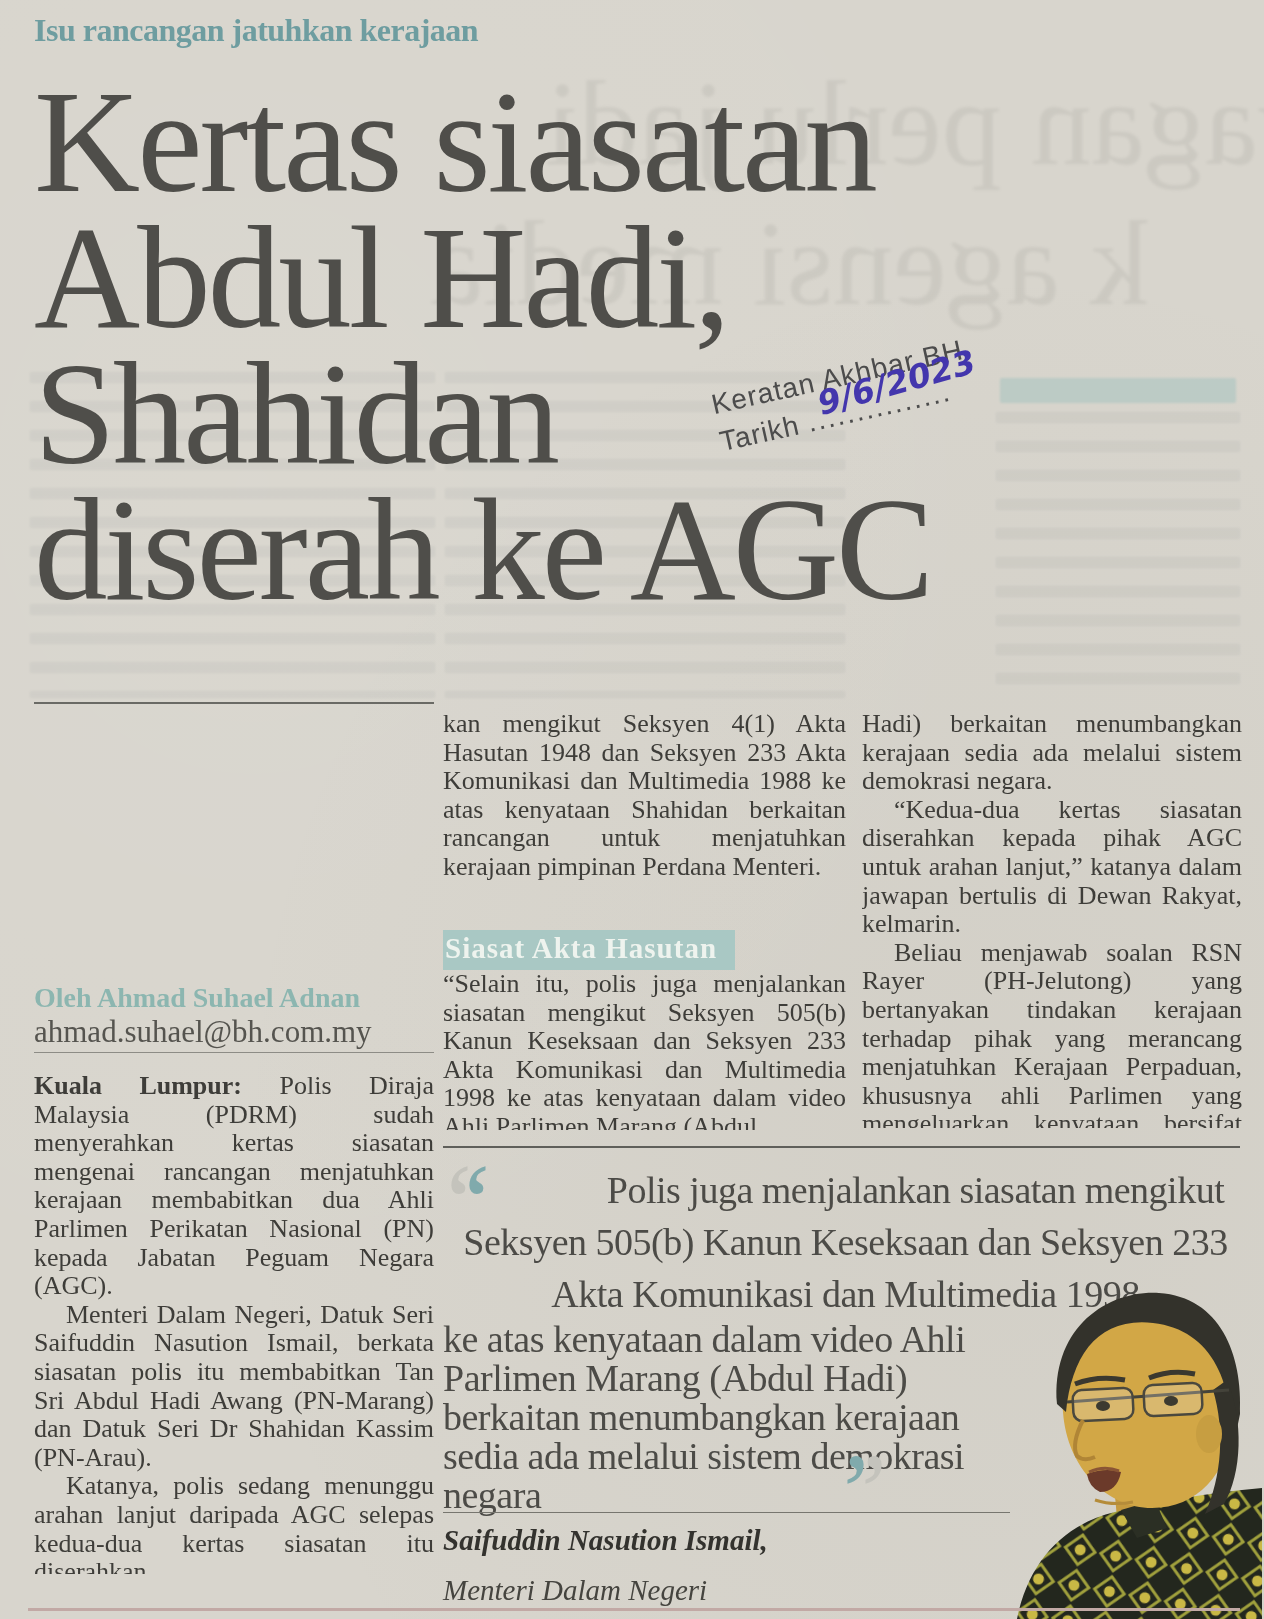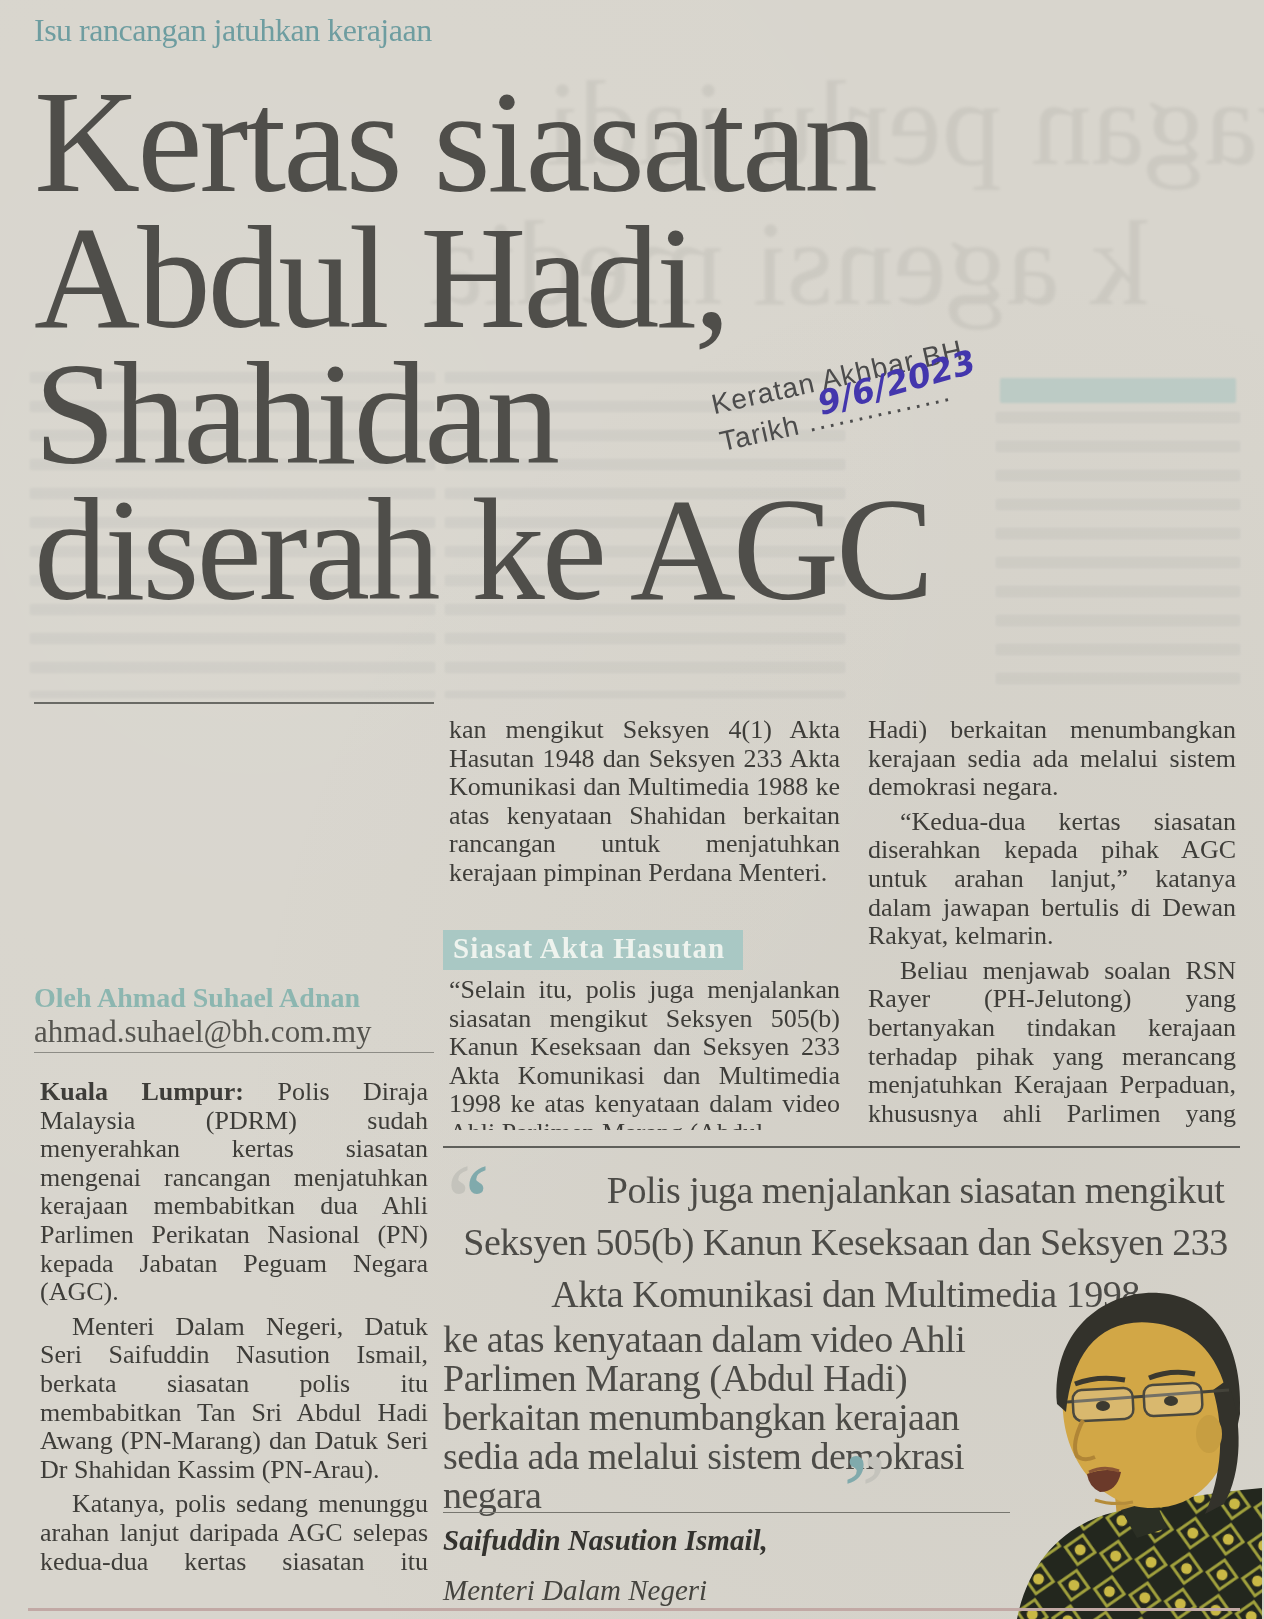--- a/index.html
+++ b/index.html
@@ -6,21 +6,21 @@
   .clip{
     position:relative;width:1264px;height:1619px;overflow:hidden;
     background:
       radial-gradient(ellipse at 20% 30%, rgba(255,255,255,0.05), transparent 60%),
       radial-gradient(ellipse at 80% 70%, rgba(120,115,100,0.06), transparent 55%),
       #d8d5cd;
     font-family:"Liberation Serif", serif;color:#3e3d39;
   }
   .abs{position:absolute;}
   
-  .kicker{left:34px;top:12px;font-size:32px;font-weight:normal;color:#6e9da0;letter-spacing:-0.5px;}
+  .kicker{left:34px;top:12px;font-size:32px;font-weight:bold;color:#6e9da0;letter-spacing:-0.5px;}
   
   .headline{left:30px;top:70px;width:1080px;color:#4f4e4a;font-size:147px;line-height:136px;letter-spacing:-3px;}
   .headline span{display:block;white-space:nowrap;}
   
   .ghost-big{color:#7e7e78;opacity:0.13;filter:blur(1.5px);font-size:120px;white-space:nowrap;transform:scaleX(-1);}
   .ghost-lines{background:repeating-linear-gradient(180deg, rgba(95,105,110,0.09) 0 11px, transparent 11px 29px);filter:blur(1.4px);opacity:0.8;}
   .ghost-bar{background:rgba(150,190,188,0.42);filter:blur(1px);border-radius:2px;}
   
   .stamp{left:712px;top:350px;width:360px;transform:rotate(-12.5deg);color:#4c4c4c;font-family:"Liberation Sans",sans-serif;}
   .stamp-l1{font-size:28px;letter-spacing:1px;}
@@ -28,25 +28,25 @@
   .stamp-dots{letter-spacing:2px;}
   .handwriting{position:absolute;left:104px;top:14px;transform:rotate(-3deg) skewX(-10deg);
     font-family:"DejaVu Sans",sans-serif;font-size:33px;color:#4336ad;font-weight:bold;white-space:nowrap;}
   
   .rule{background:#6a6a65;}
   .subhead{left:34px;top:726px;width:400px;font-size:46px;line-height:55px;color:#565550;}
   .byline{left:34px;top:982px;font-size:28px;font-weight:bold;color:#8cb6b0;}
   .email{left:34px;top:1014px;font-size:31px;color:#55544f;}
   
   .bodycol{font-size:26px;line-height:28.6px;text-align:justify;color:#3e3d39;overflow:hidden;}
-  .bodycol p{margin:6px;}
+  .bodycol p{margin:0;}
   .bodycol p.ind{text-indent:32px;}
   .lead{font-weight:bold;}
   .sechead{left:443px;top:930px;background:#a9c8c4;color:#eef3ee;font-weight:bold;font-size:29px;
-    padding:2px 18px 5px 10px;letter-spacing:1px;}
+    padding:2px 18px 5px 2px;letter-spacing:1px;}
   
   .pq-rule{background:#5f5f5a;}
   .openq,.closeq{font-size:108px;line-height:1;letter-spacing:-10px;font-family:"Liberation Serif",serif;}
   .q-gray{color:#c4c3bc;} .q-teal{color:#80aaac;}
   .pq1{left:443px;top:1164px;width:805px;font-size:38px;line-height:52px;color:#4c4b47;text-indent:140px;letter-spacing:-0.5px;text-align:center;}
   .pq2{left:443px;top:1320px;width:588px;font-size:38px;line-height:39px;color:#4c4b47;letter-spacing:-0.5px;}
   .attr-name{left:443px;top:1524px;font-size:29px;font-weight:bold;font-style:italic;color:#33322e;text-align:center;}
   .attr-title{left:443px;top:1574px;font-size:29px;font-style:italic;color:#45443f;}
   .bottom-rule{background:#c2a9a5;}
   .photo{left:1003px;top:1262px;width:259px;height:357px;}

